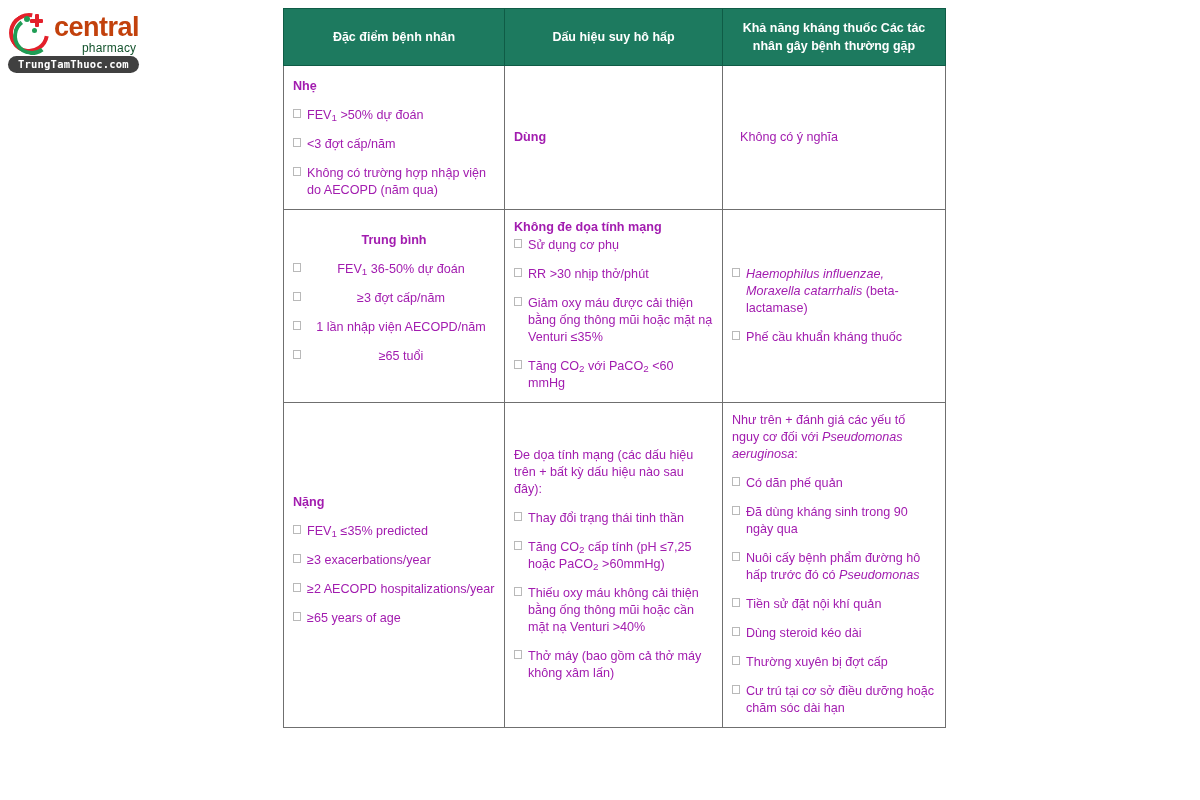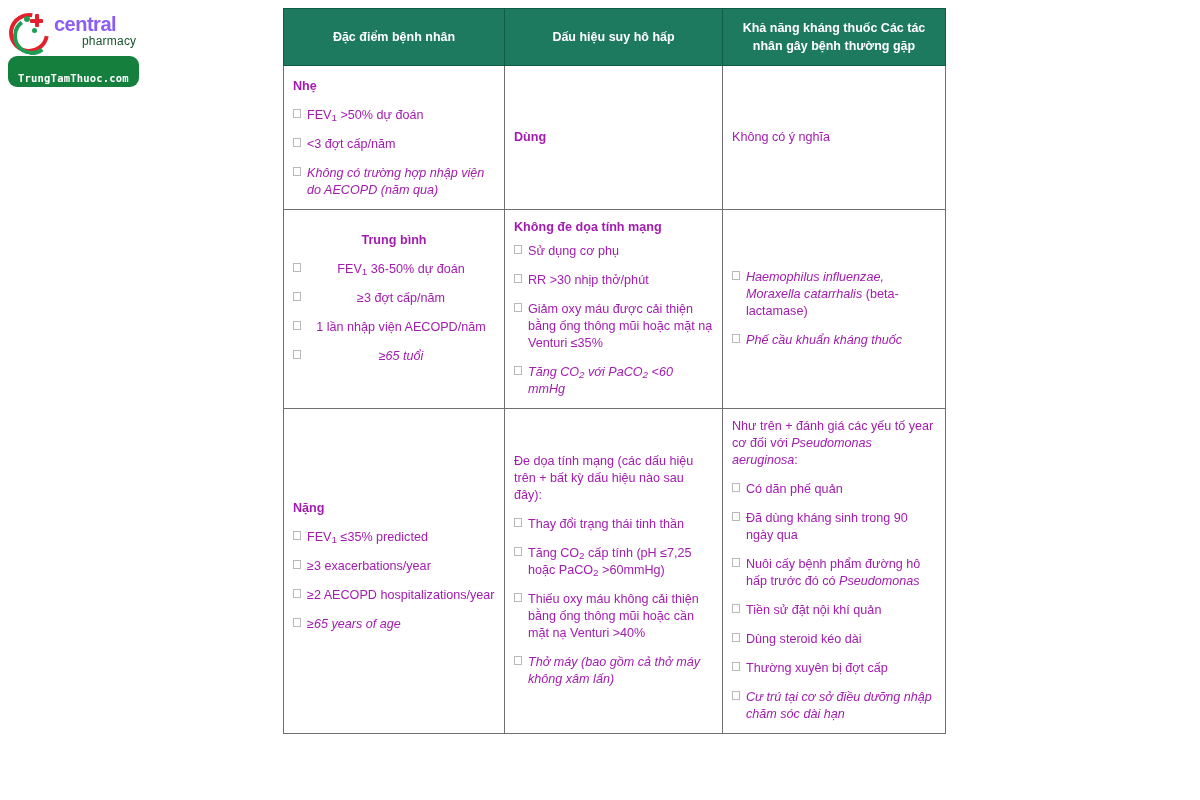--- a/index.html
+++ b/index.html
@@ -35,42 +35,42 @@
     height: 42px;
     position: relative;
     flex: 0 0 42px;
   }
   #brand-logo .wordmark {
     margin-left: 4px;
     padding-top: 2px;
     line-height: 1;
   }
   #brand-logo .wordmark .w-central {
-    font-size: 20px;
+    font-size: 27px;
     font-weight: bold;
-    color: #8b5cf6;
+    color: #c2410c;
     letter-spacing: -0.5px;
     display: block;
   }
   #brand-logo .wordmark .w-pharmacy {
     font-size: 12px;
     color: #14532d;
     display: block;
     margin-top: 1px;
     letter-spacing: 0.2px;
     padding-left: 28px;
   }
   #brand-domain {
     margin-top: 2px;
     display: inline-block;
-    background: #15803d;
+    background: #404040;
     color: #ffffff;
     font-size: 10.5px;
     font-weight: bold;
-    padding: 16px 10px 3px 10px;
+    padding: 2px 10px 3px 10px;
     border-radius: 9px;
     letter-spacing: 0.2px;
     font-family: "DejaVu Sans Mono", monospace;
   }
 
   
   .mark .ring-red {
     position: absolute;
     left: 1px; top: 1px;
     width: 32px; height: 32px;
@@ -150,36 +150,36 @@
 
   .cell {
     font-size: 12.6px;
     line-height: 1.35;
     color: #a21caf;
   }
   .cell .hd {
     font-weight: bold;
     margin: 0 0 12px 0;
   }
-  .cell .hd.tight { margin-bottom: 7px; }
+  .cell .hd.tight { margin-bottom: 1px; }
   .cell .lead {
     margin: 0 0 12px 0;
   }
   .cell .lead .bold { font-weight: normal; }
   .cell ul {
     list-style: none;
     margin: 0;
     padding: 0;
   }
   .cell li {
     position: relative;
     padding-left: 14px;
     margin-bottom: 12px;
   }
-  .cell li:last-child { margin-bottom: 0; font-style: italic; }
+  .cell li:last-child { margin-bottom: 0; }
   .cell li .box {
     position: absolute;
     left: 0;
     top: 2px;
     width: 8px;
     height: 9px;
     border: 1px solid #b9b9b9;
     box-sizing: border-box;
   }
   .it { font-style: italic; }
@@ -238,21 +238,21 @@
           </ul>
         </div>
       </td>
       <td class="mid">
         <div class="cell">
           <p class="hd" style="margin:0">Dùng</p>
         </div>
       </td>
       <td class="mid">
         <div class="cell">
-          <p class="lead" style="margin:0">Không có ý nghĩa</p>
+          <p class="lead" style="margin:8px">Không có ý nghĩa</p>
         </div>
       </td>
     </tr>
 
     <tr>
       <td class="row2-c1">
         <div class="cell">
           <p class="hd">Trung bình</p>
           <ul>
             <li><span class="box"></span><span>FEV<span class="sub">1</span> 36-50% dự đoán</span></li>
@@ -301,28 +301,28 @@
           <ul>
             <li><span class="box"></span><span>Thay đổi trạng thái tinh thần</span></li>
             <li><span class="box"></span><span>Tăng CO<span class="sub">2</span> cấp tính (pH ≤7,25 hoặc PaCO<span class="sub">2</span> &gt;60mmHg)</span></li>
             <li><span class="box"></span><span>Thiếu oxy máu không cải thiện bằng ống thông mũi hoặc cần mặt nạ Venturi &gt;40%</span></li>
             <li><span class="box"></span><span>Thở máy (bao gồm cả thở máy không xâm lấn)</span></li>
           </ul>
         </div>
       </td>
       <td>
         <div class="cell">
-          <p class="lead"><span>Như trên + đánh giá các yếu tố year cơ đối với </span><span class="it">Pseudomonas aeruginosa</span><span>:</span></p>
+          <p class="lead"><span>Như trên + đánh giá các yếu tố nguy cơ đối với </span><span class="it">Pseudomonas aeruginosa</span><span>:</span></p>
           <ul>
             <li><span class="box"></span><span>Có dãn phế quản</span></li>
             <li><span class="box"></span><span>Đã dùng kháng sinh trong 90 ngày qua</span></li>
             <li><span class="box"></span><span>Nuôi cấy bệnh phẩm đường hô hấp trước đó có <span class="it">Pseudomonas</span></span></li>
             <li><span class="box"></span><span>Tiền sử đặt nội khí quản</span></li>
             <li><span class="box"></span><span>Dùng steroid kéo dài</span></li>
             <li><span class="box"></span><span>Thường xuyên bị đợt cấp</span></li>
-            <li><span class="box"></span><span>Cư trú tại cơ sở điều dưỡng nhập chăm sóc dài hạn</span></li>
+            <li><span class="box"></span><span>Cư trú tại cơ sở điều dưỡng hoặc chăm sóc dài hạn</span></li>
           </ul>
         </div>
       </td>
     </tr>
 
   </tbody>
 </table>
 
 </body></html>

